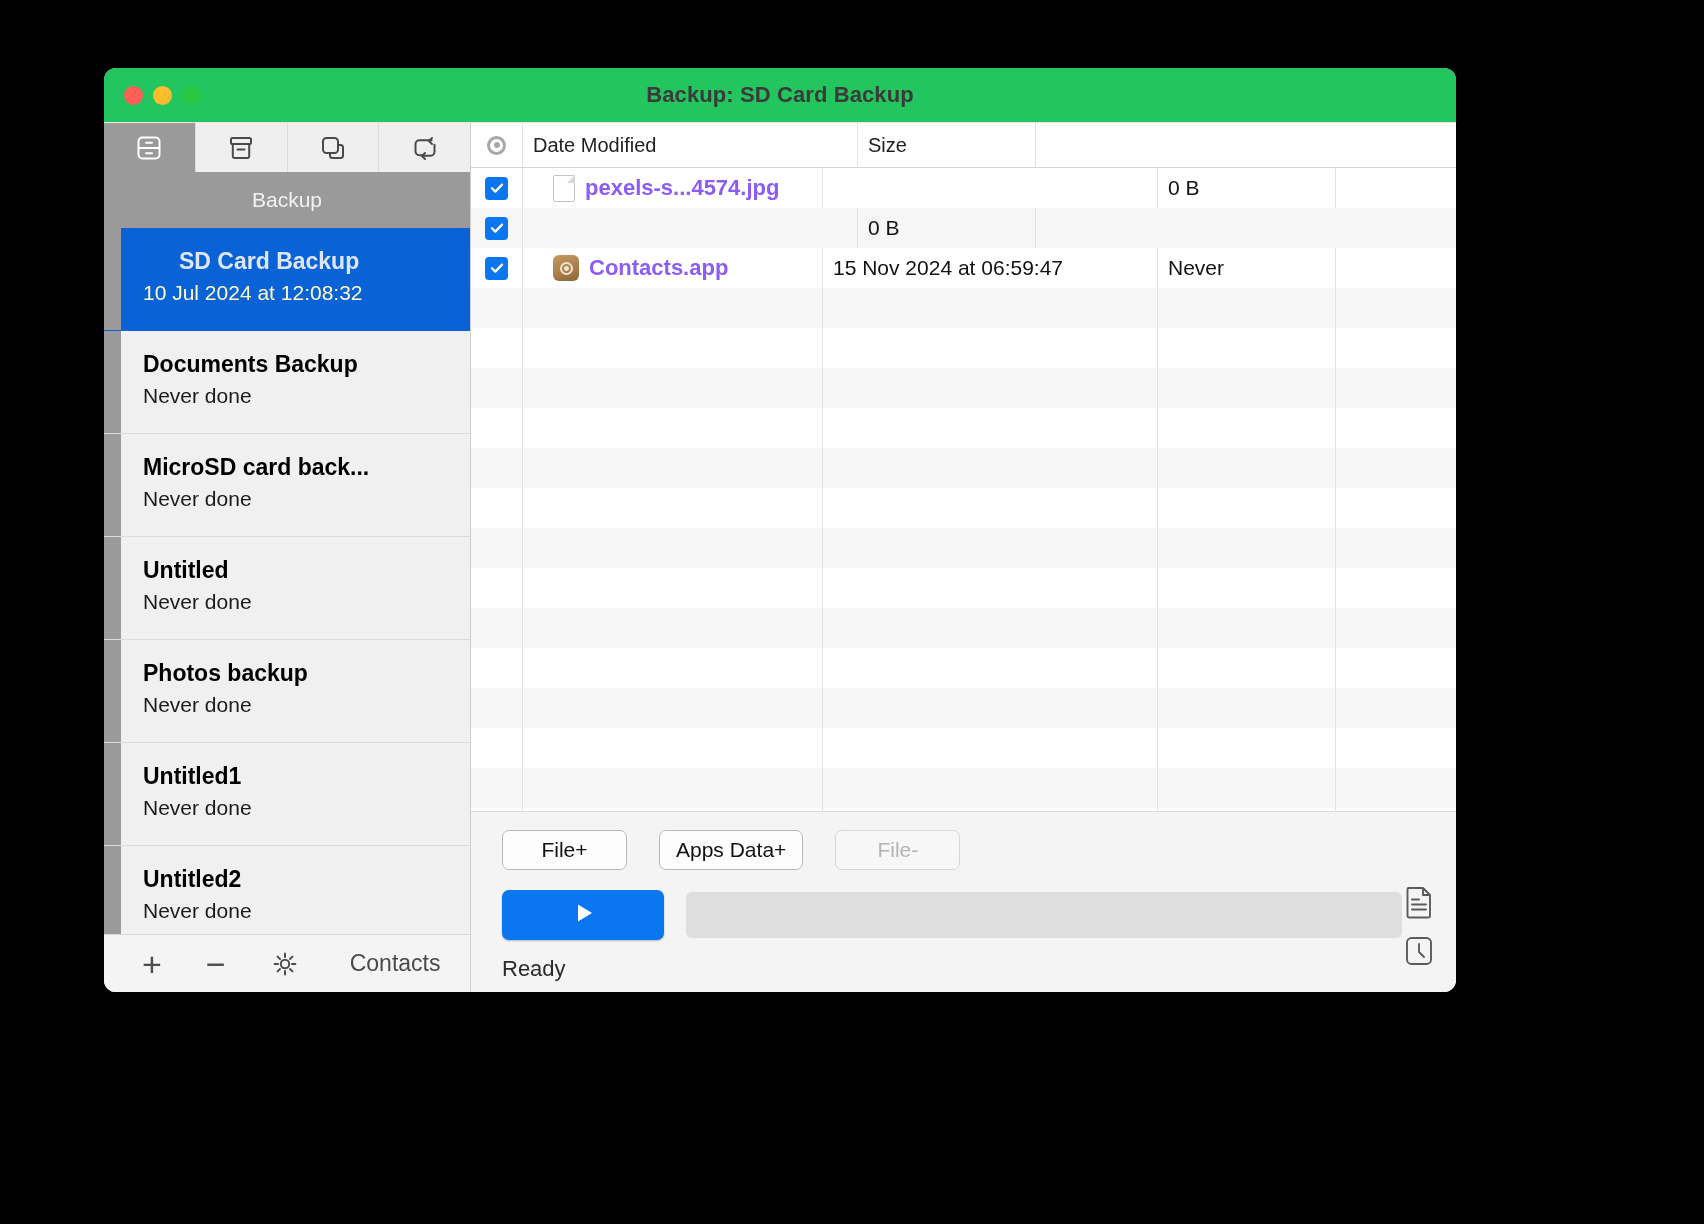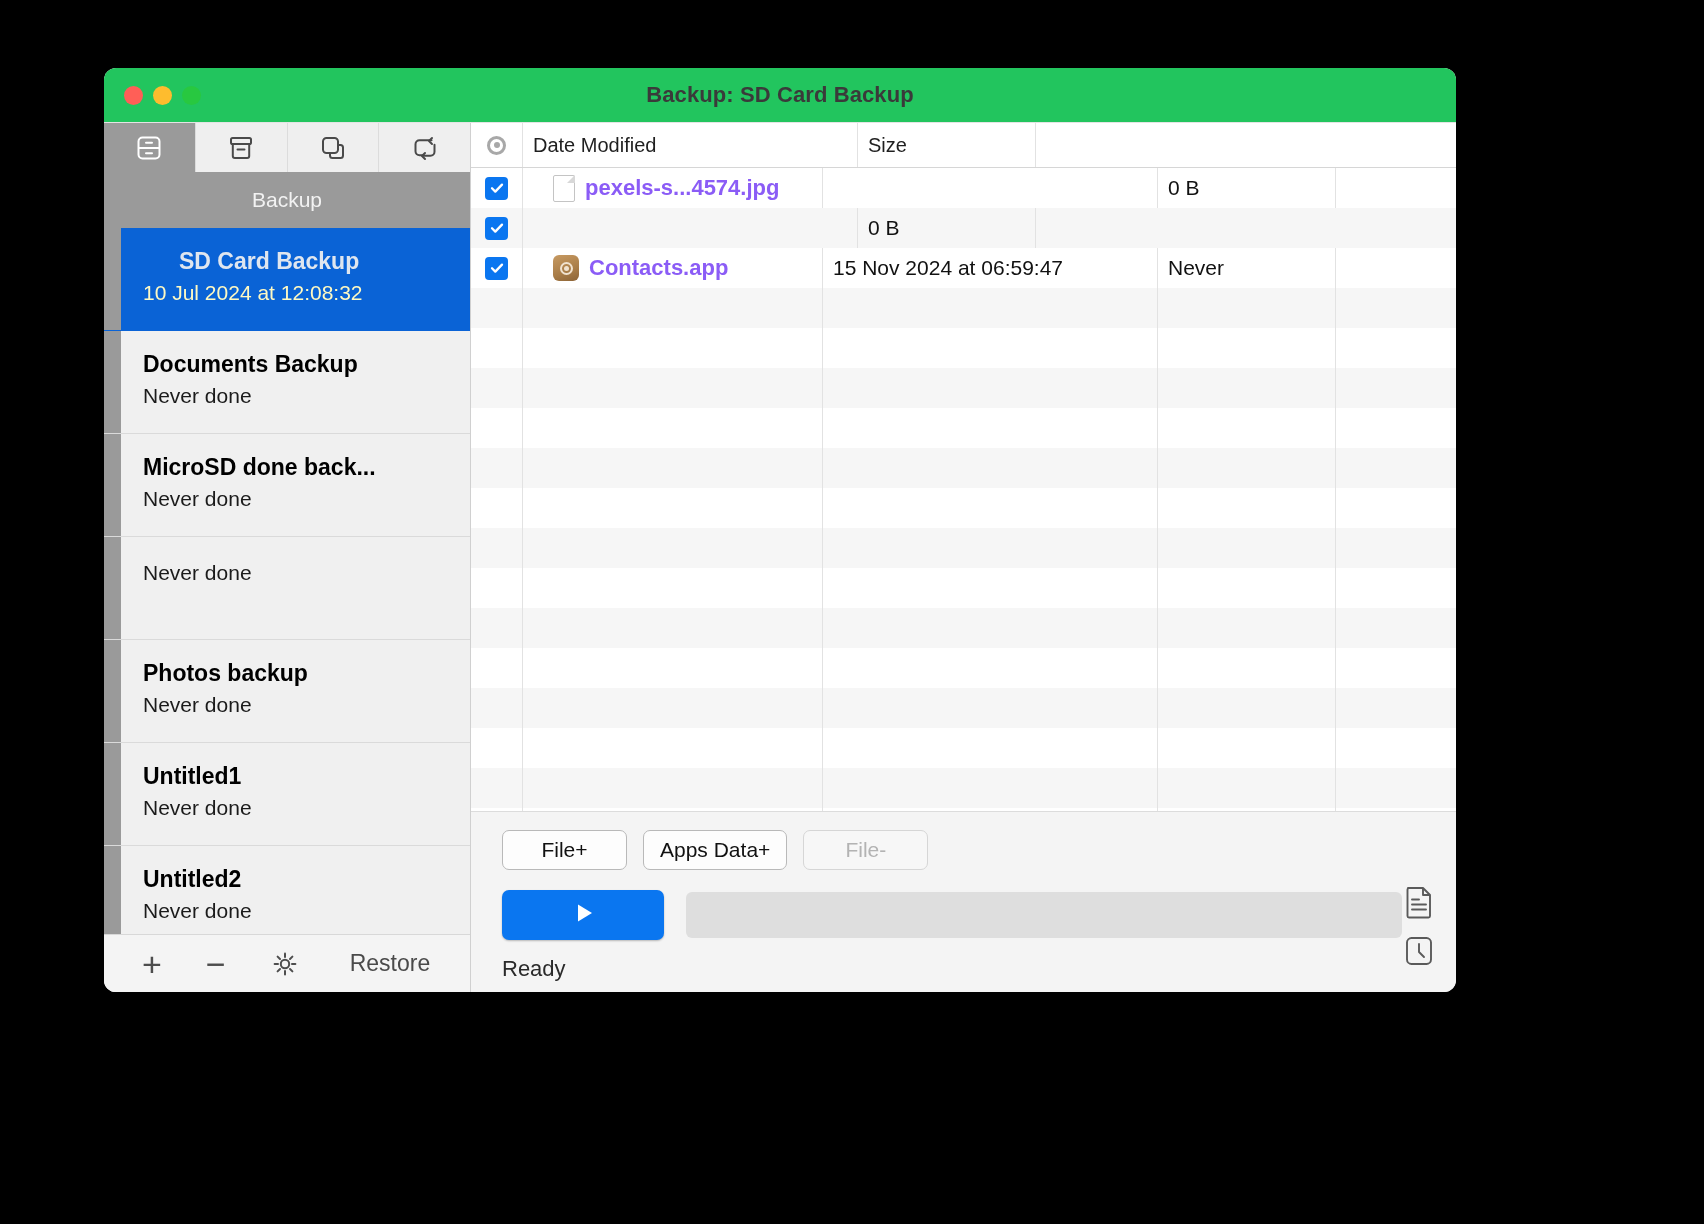--- a/index.html
+++ b/index.html
@@ -209,21 +209,21 @@
   .app-icon .ring i { width: 5px; height: 5px; border-radius: 50%; background: #f0e2cf; display: block; }
 
   
   #bottom-panel {
     flex: 0 0 auto;
     background: #f4f4f4;
     border-top: 1px solid #dcdcdc;
     padding: 18px 0 0 0;
     position: relative;
   }
-  #action-buttons { display: flex; gap: 16px; padding-left: 31px; align-items: center; }
+  #action-buttons { display: flex; gap: 32px; padding-left: 31px; align-items: center; }
   .act-btn {
     height: 40px; min-width: 125px;
     border: 1px solid #b9b9b9; border-radius: 7px;
     background: #fdfdfd; color: #111111;
     font-size: 21px; font-family: "Liberation Sans", sans-serif;
     display: flex; align-items: center; justify-content: center;
     padding: 0 16px;
   }
   .act-btn.disabled { color: #b3b3b3; border-color: #d6d6d6; background: #f7f7f7; }
 
@@ -316,27 +316,28 @@
           <div class="backup-item">
             <div class="gutter"></div>
             <div class="bi-body">
               <div class="bi-title">Documents Backup</div>
               <div class="bi-sub">Never done</div>
             </div>
           </div>
           <div class="backup-item">
             <div class="gutter"></div>
             <div class="bi-body">
-              <div class="bi-title">MicroSD done back...</div>
+              <div class="bi-title">MicroSD card back...</div>
               <div class="bi-sub">Never done</div>
             </div>
           </div>
           <div class="backup-item">
             <div class="gutter"></div>
             <div class="bi-body">
+              <div class="bi-title">Untitled</div>
               <div class="bi-sub">Never done</div>
             </div>
           </div>
           <div class="backup-item">
             <div class="gutter"></div>
             <div class="bi-body">
               <div class="bi-title">Photos backup</div>
               <div class="bi-sub">Never done</div>
             </div>
           </div>
@@ -367,21 +368,21 @@
               <line x1="15" y1="22" x2="15" y2="25.4"></line>
               <line x1="4.6" y1="15" x2="8" y2="15"></line>
               <line x1="22" y1="15" x2="25.4" y2="15"></line>
               <line x1="7.6" y1="7.6" x2="10" y2="10"></line>
               <line x1="20" y1="20" x2="22.4" y2="22.4"></line>
               <line x1="22.4" y1="7.6" x2="20" y2="10"></line>
               <line x1="10" y1="20" x2="7.6" y2="22.4"></line>
             </g>
           </svg>
         </span>
-        <span id="restore-label">Restore</span>
+        <span id="restore-label">Contacts</span>
       </div>
     </div>
 
     <div id="main">
 
       <div id="table-wrap">
         <div id="table-header">
           <div class="trow">
             <div class="c-check">
               <span class="target-icon">

